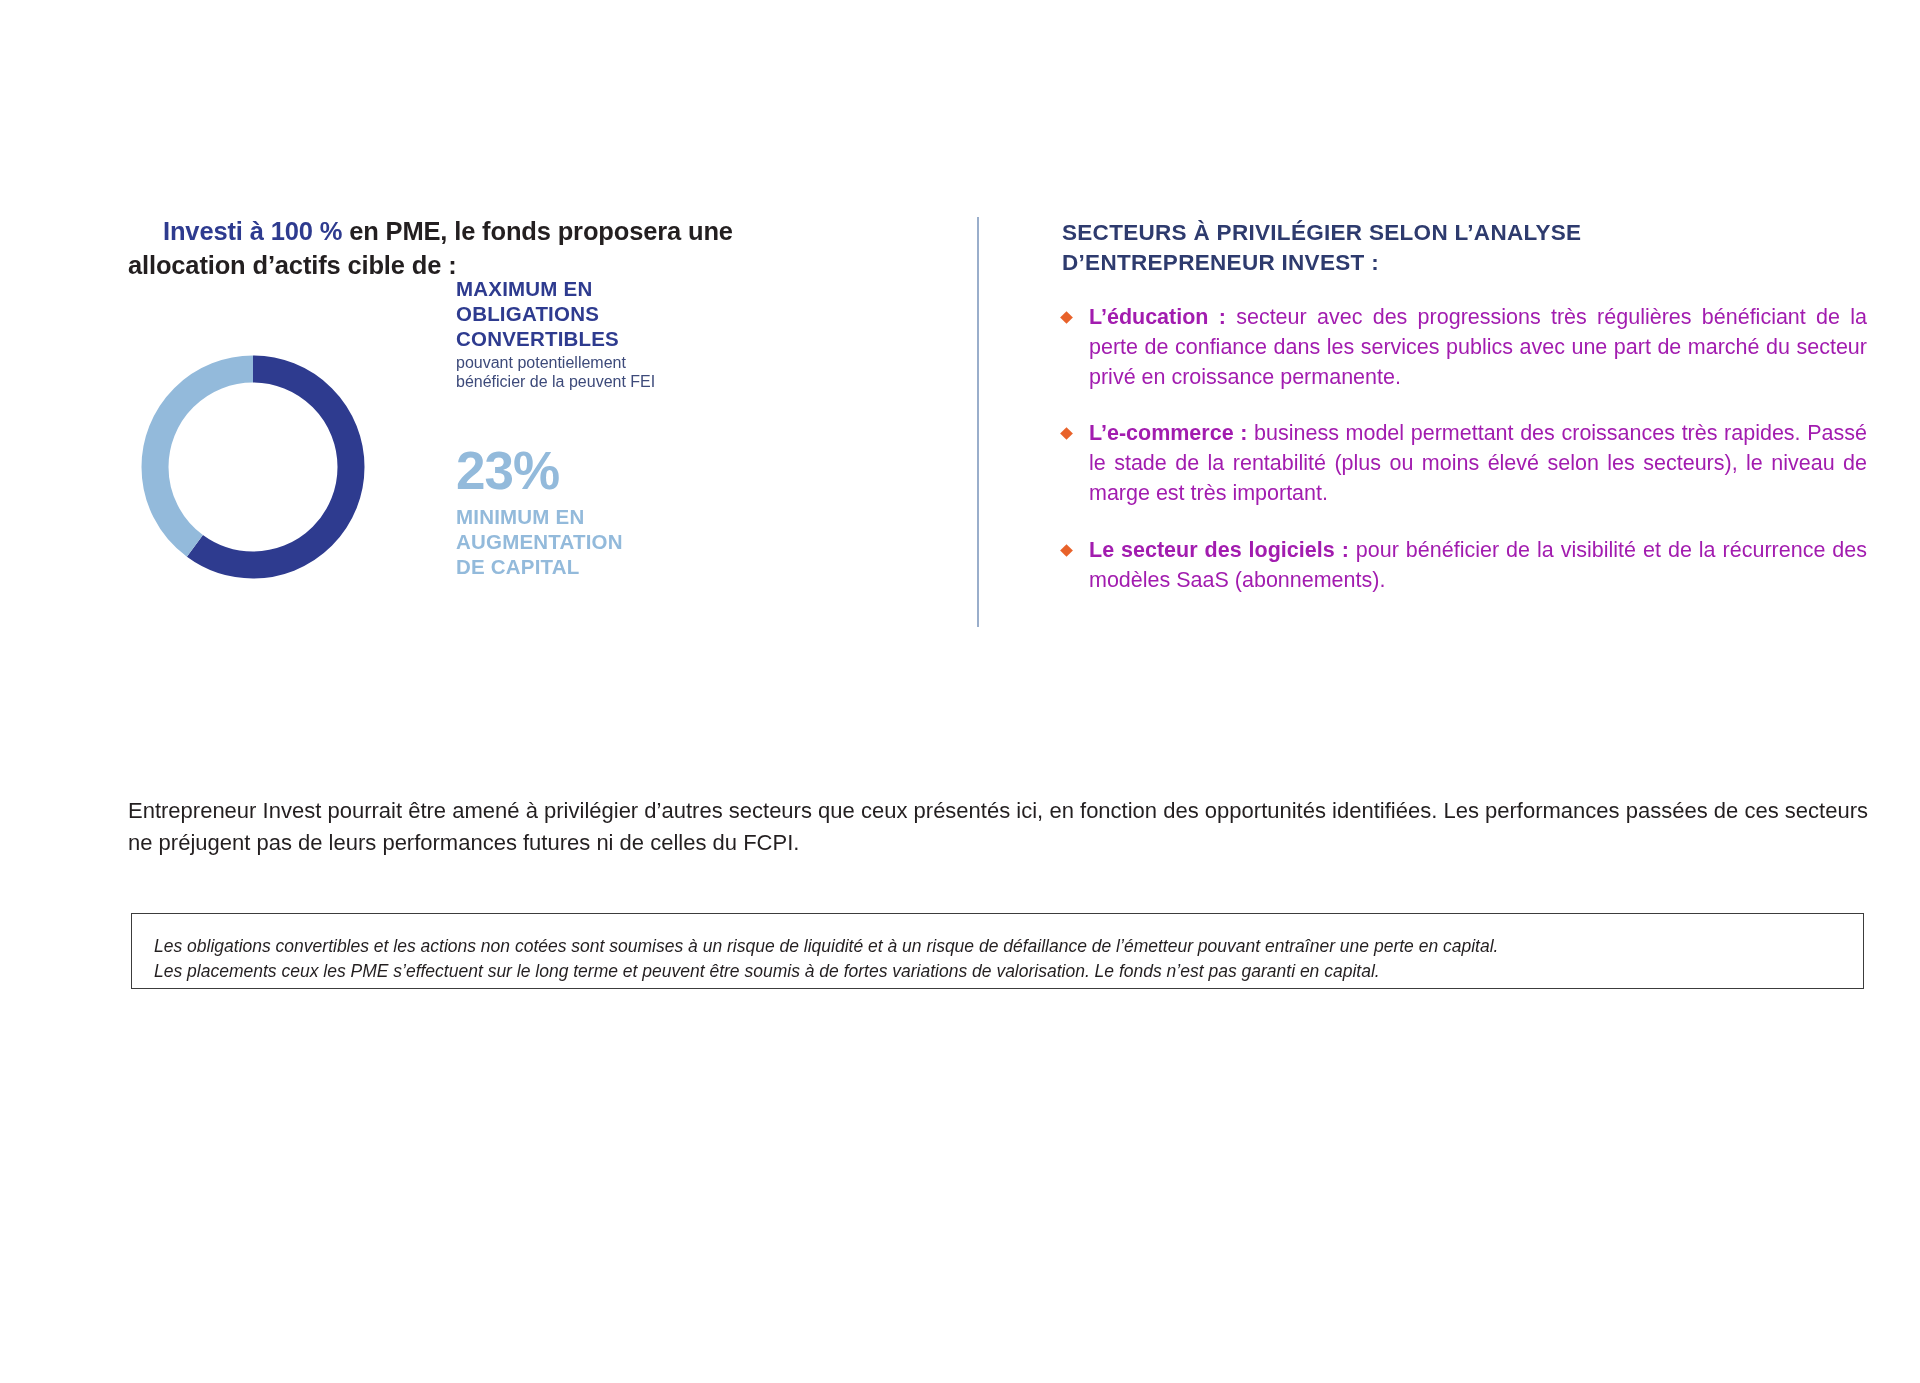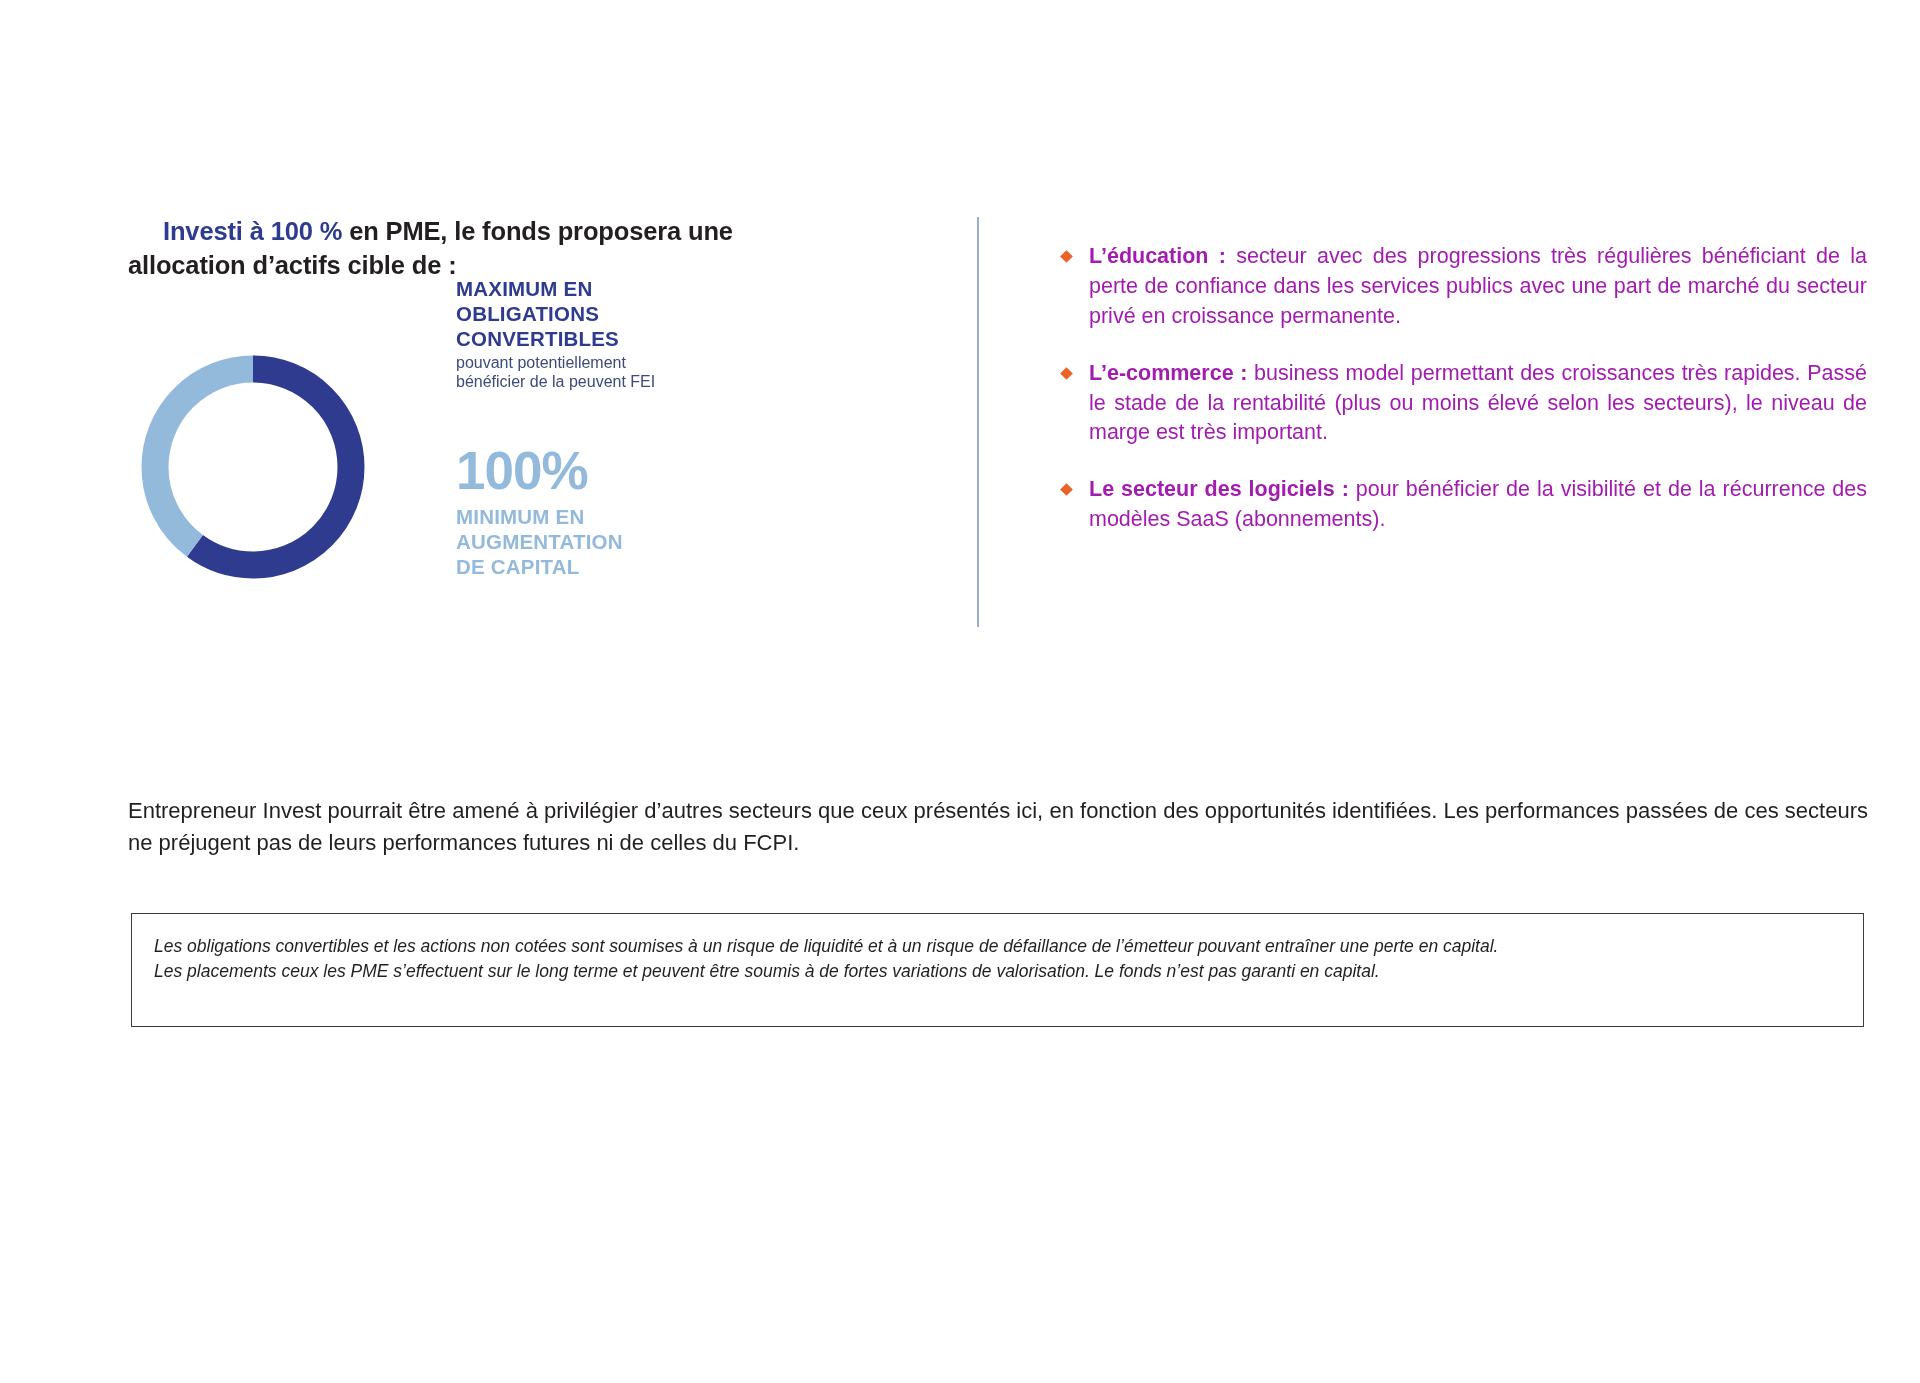--- a/index.html
+++ b/index.html
@@ -140,21 +140,21 @@
     color: #231f20;
     text-align: justify;
   }
 
   
   .disclaimer-box {
     position: absolute;
     left: 131px;
     top: 913px;
     width: 1733px;
-    height: 114px;
+    height: 76px;
     border: 1.5px solid #3c3c3c;
     box-sizing: border-box;
   }
   .disclaimer-text {
     position: absolute;
     left: 22px;
     top: 20px;
     right: 18px;
     font-size: 17.5px;
     font-style: italic;
@@ -188,34 +188,38 @@
         <div>OBLIGATIONS</div>
         <div>CONVERTIBLES</div>
       </div>
       <div class="stat-note">
         <div>pouvant potentiellement</div>
         <div>bénéficier de la peuvent FEI</div>
       </div>
     </div>
 
     <div class="stat-block stat-block-40">
-      <div class="stat-big lblue">100%</div>
+      <div class="stat-big lblue">23%</div>
       <div class="stat-sub lblue">
         <div>MINIMUM EN</div>
         <div>AUGMENTATION</div>
         <div>DE CAPITAL</div>
       </div>
     </div>
 
   </div>
 </div>
 
 <div class="divider"></div>
 
 <div class="right-col">
+  <div class="sectors-heading">
+    <div>SECTEURS À PRIVILÉGIER SELON L’ANALYSE</div>
+    <div>D’ENTREPRENEUR INVEST :</div>
+  </div>
 
   <div class="bullets">
 
     <div class="bullet">
       <span class="diamond"></span>
       <b>L’éducation :</b><span> secteur avec des progressions très régulières bénéficiant de la perte de confiance dans les services publics avec une part de marché du secteur privé en croissance permanente.</span>
     </div>
 
     <div class="bullet">
       <span class="diamond"></span>

